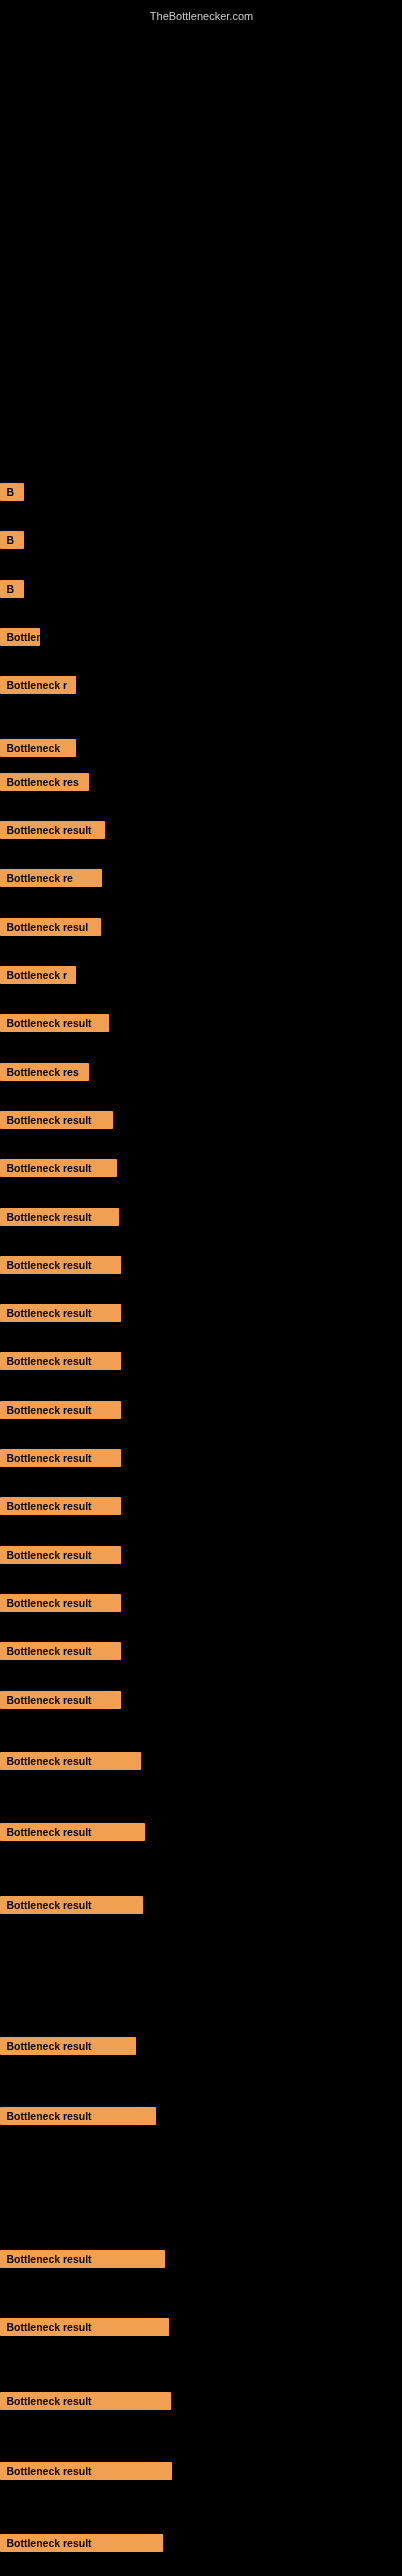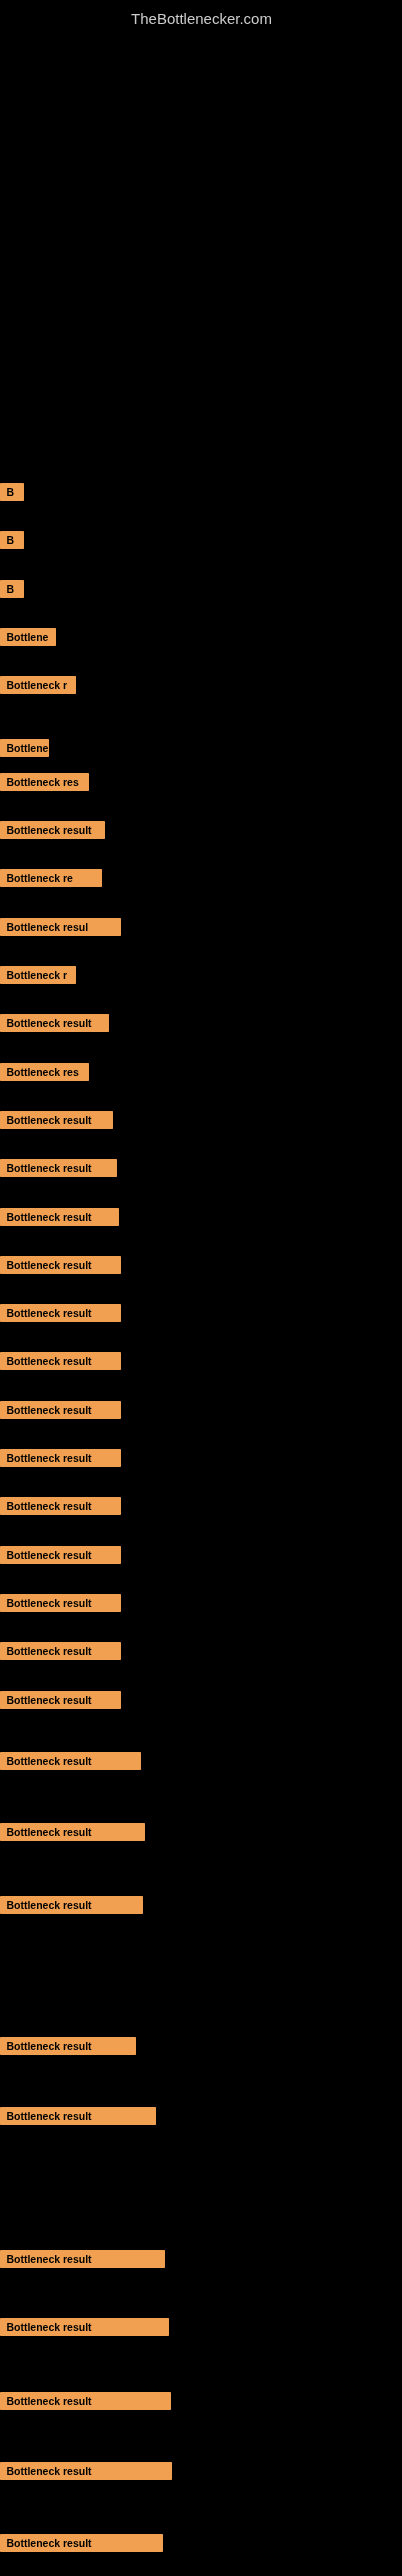--- a/index.html
+++ b/index.html
@@ -12,21 +12,21 @@
       background-color: #000;
       width: 403px;
       min-height: 2576px;
       font-family: Arial, sans-serif;
       position: relative;
       overflow-x: hidden;
     }
 
     .site-title {
       color: #ccc;
-      font-size: 15px;
+      font-size: 11px;
       text-align: center;
       padding: 6.4px 0;
       position: absolute;
       top: 4px;
       left: 0;
       right: 0;
     }
 
     .result-bar {
       background-color: #f0a050;
@@ -43,27 +43,27 @@
   </style>
 </head>
 <body>
 
 <span class="site-title">TheBottlenecker.com</span>
 
 <div id="bars-container">
     <div class="result-bar" style="top: 483px; width: 24px;">B</div>
     <div class="result-bar" style="top: 531px; width: 24px;">B</div>
     <div class="result-bar" style="top: 580px; width: 24px;">B</div>
-    <div class="result-bar" style="top: 628px; width: 56px;">Bottlene</div>
+    <div class="result-bar" style="top: 628px; width: 40px;">Bottlene</div>
     <div class="result-bar" style="top: 676px; width: 76px;">Bottleneck r</div>
-    <div class="result-bar" style="top: 739px; width: 49px;">Bottleneck</div>
+    <div class="result-bar" style="top: 739px; width: 76px;">Bottleneck</div>
     <div class="result-bar" style="top: 773px; width: 89px;">Bottleneck res</div>
     <div class="result-bar" style="top: 821px; width: 105px;">Bottleneck result</div>
     <div class="result-bar" style="top: 869px; width: 102px;">Bottleneck re</div>
-    <div class="result-bar" style="top: 918px; width: 121px;">Bottleneck resul</div>
+    <div class="result-bar" style="top: 918px; width: 101px;">Bottleneck resul</div>
     <div class="result-bar" style="top: 966px; width: 76px;">Bottleneck r</div>
     <div class="result-bar" style="top: 1014px; width: 109px;">Bottleneck result</div>
     <div class="result-bar" style="top: 1063px; width: 89px;">Bottleneck res</div>
     <div class="result-bar" style="top: 1111px; width: 113px;">Bottleneck result</div>
     <div class="result-bar" style="top: 1159px; width: 117px;">Bottleneck result</div>
     <div class="result-bar" style="top: 1208px; width: 119px;">Bottleneck result</div>
     <div class="result-bar" style="top: 1256px; width: 121px;">Bottleneck result</div>
     <div class="result-bar" style="top: 1304px; width: 121px;">Bottleneck result</div>
     <div class="result-bar" style="top: 1352px; width: 121px;">Bottleneck result</div>
     <div class="result-bar" style="top: 1401px; width: 121px;">Bottleneck result</div>

